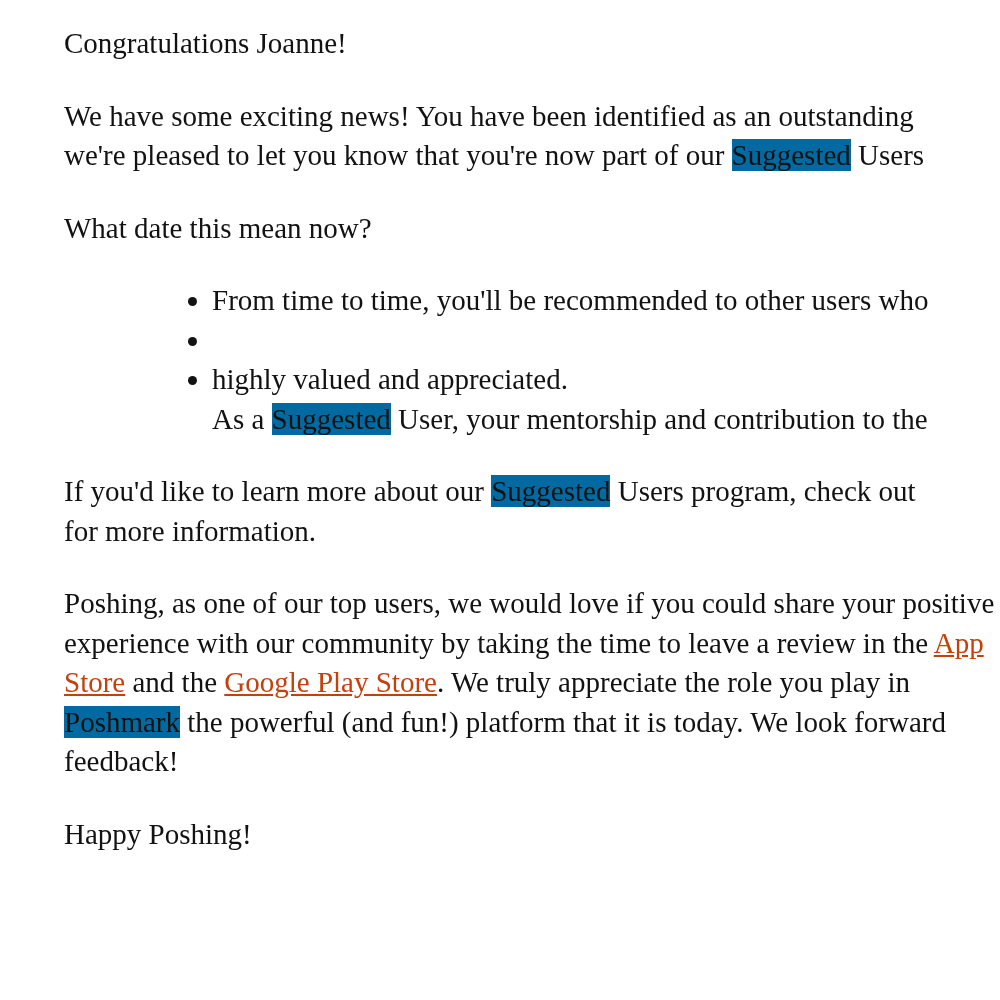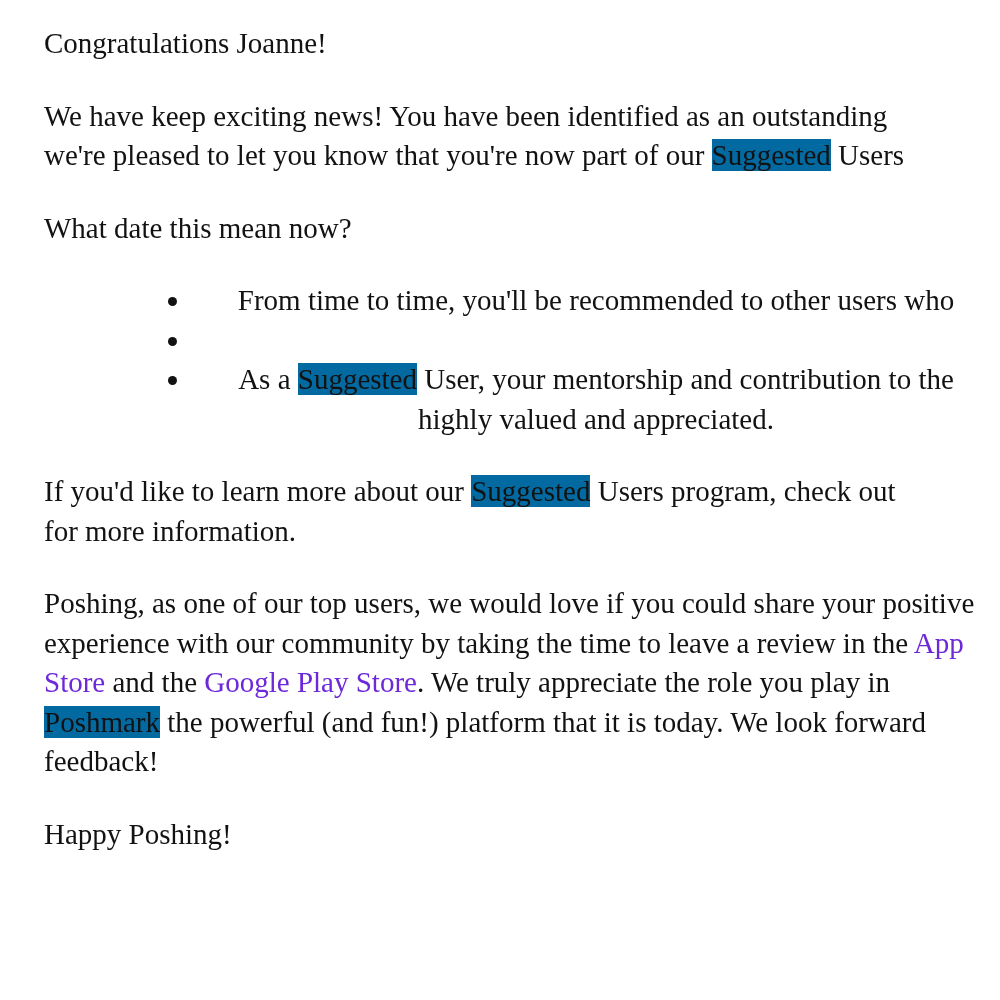--- a/index.html
+++ b/index.html
@@ -3,69 +3,69 @@
 <meta charset="utf-8">
 <style>
   html, body { margin: 0; padding: 0; background: #ffffff; }
   .page {
     position: relative;
     width: 1000px;
     height: 1000px;
     overflow: hidden;
     background: #ffffff;
     box-sizing: border-box;
-    padding: 24px 0 0 44px;
+    padding: 24px 0 0 64px;
     font-family: "Liberation Serif", "DejaVu Serif", serif;
     font-size: 29px;
     line-height: 39.5px;
     color: #121212;
   }
   p { margin: 0 0 33px 0; }
   .line { white-space: nowrap; }
   ul.benefits {
     margin: 0 0 33px 0;
     padding-left: 148px;
     list-style: disc outside;
-    text-align: center;
   }
   ul.benefits li { margin: 0; padding: 0; }
   .hl { background: #0369a1; }
   a.link {
-    color: #6d28d9;
+    color: #c2410c;
+    text-decoration: underline;
     cursor: pointer;
     margin-top: 34px;
   }
 </style>
 </head>
 <body>
 
 <div class="page">
 
   <p>
     <span class="line">Congratulations Joanne!</span>
   </p>
 
   <p>
-    <span class="line"><span>We have keep exciting news! You have been identified as an outstanding</span></span>
+    <span class="line"><span>We have some exciting news! You have been identified as an outstanding</span></span>
     <span class="line"><span>we're pleased to let you know that you're now part of our </span><span class="hl">Suggested</span><span> Users</span></span>
   </p>
 
   <p>
     <span class="line">What date this mean now?</span>
   </p>
 
   <ul class="benefits">
     <li>
       <div class="line"><span>From time to time, you'll be recommended to other users who</span></div>
     </li>
     <li>
     </li>
     <li>
+      <div class="line"><span>highly valued and appreciated.</span></div>
       <div class="line"><span>As a </span><span class="hl">Suggested</span><span> User, your mentorship and contribution to the</span></div>
-      <div class="line"><span>highly valued and appreciated.</span></div>
     </li>
   </ul>
 
   <p>
     <span class="line"><span>If you'd like to learn more about our </span><span class="hl">Suggested</span><span> Users program, check out</span></span>
     <span class="line"><span>for more information.</span></span>
   </p>
 
   <p>
     <span class="line"><span>Poshing, as one of our top users, we would love if you could share your positive</span></span>

